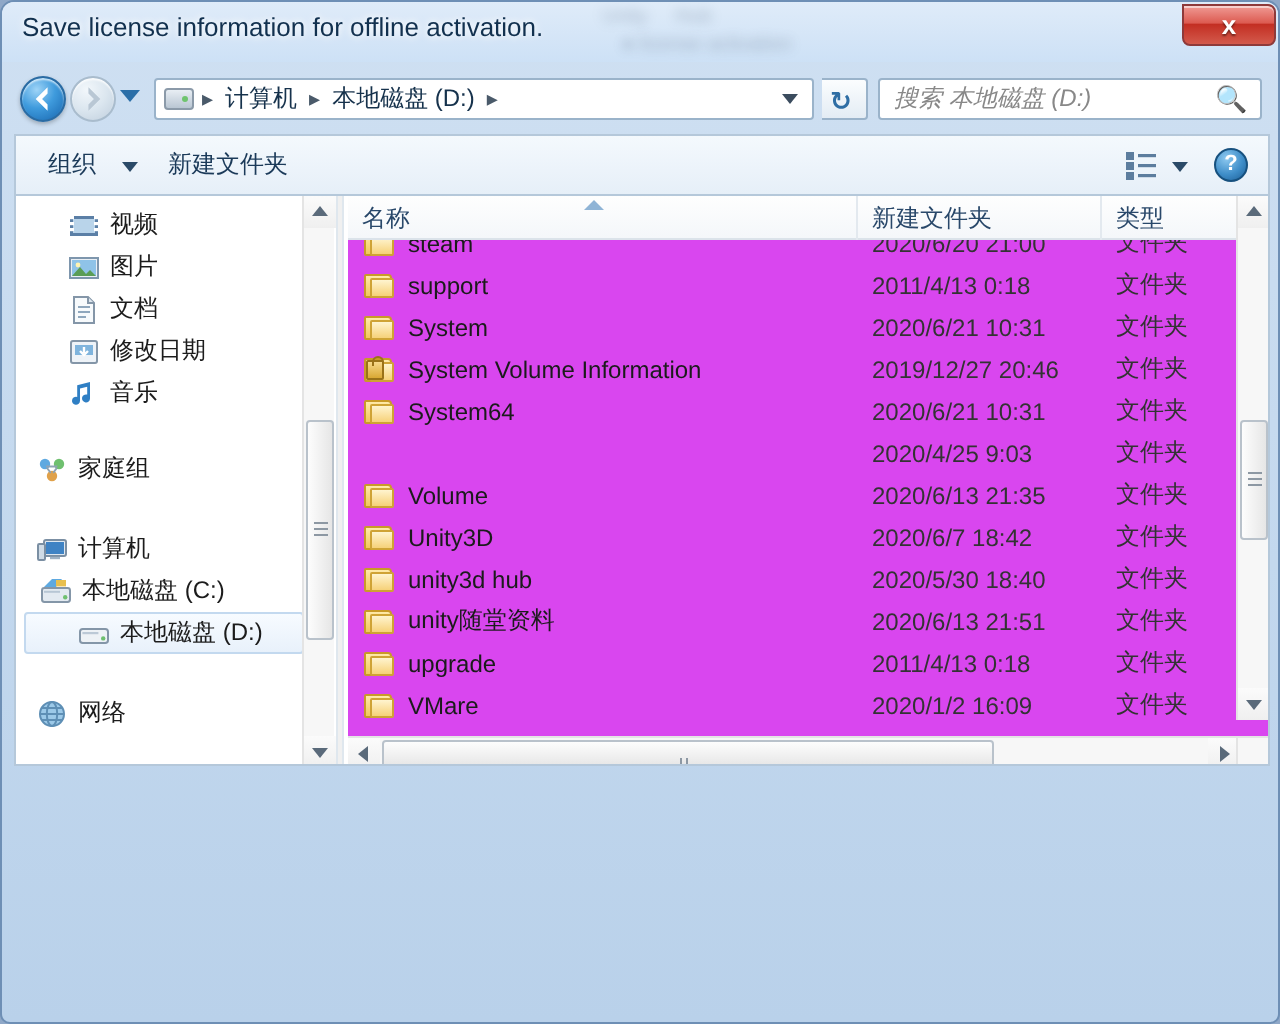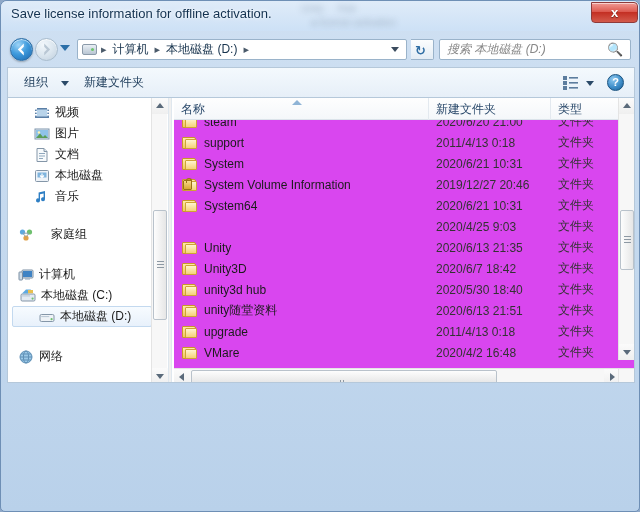--- a/index.html
+++ b/index.html
@@ -571,29 +571,29 @@
                 <rect x="5" y="11" width="4" height="1" fill="#8fa7bd"></rect>
               </svg></span>
             <span class="nav-label">文档</span>
           </div>
           <div class="nav-item indent1" style="top: 67px;">
             <span class="nav-icon"><svg viewBox="0 0 16 16">
                 <rect x="1.5" y="2.5" width="13" height="11" rx="1" fill="#eef3f8" stroke="#8496a8"></rect>
                 <rect x="3.5" y="4.5" width="9" height="5" fill="#7fb4dd"></rect>
                 <path d="M8 5.5 v3 M6 7.5 L8 9.5 L10 7.5" stroke="#fff" stroke-width="1.2" fill="none"></path>
               </svg></span>
-            <span class="nav-label">本地磁盘</span>
+            <span class="nav-label">修改日期</span>
           </div>
           <div class="nav-item indent1" style="top: 88px;">
             <span class="nav-icon"><svg viewBox="0 0 16 16">
                 <path d="M11 2 v8.2 a2 2 0 1 1 -1.4 -1.9 V4.4 L6 5.3 v6.1 a2 2 0 1 1 -1.4 -1.9 V3.6 Z" fill="#2f7fc4"></path>
               </svg></span>
             <span class="nav-label">音乐</span>
           </div>
-          <div class="nav-item indent0" style="top: 126px; gap: 12px;">
+          <div class="nav-item indent0" style="top: 126px;">
             <span class="nav-icon"><svg viewBox="0 0 16 16">
                 <circle cx="4.5" cy="5" r="2.6" fill="#5ea9e0"></circle>
                 <circle cx="11.5" cy="5" r="2.6" fill="#6fc06f"></circle>
                 <circle cx="8" cy="11" r="2.6" fill="#e0a14a"></circle>
                 <path d="M5 6.2 L10.7 6.2 M5.5 7 L7.4 9.4 M10.4 7 L8.6 9.4" stroke="#8fa3b4" stroke-width="1" fill="none"></path>
               </svg></span>
             <span class="nav-label">家庭组</span>
           </div>
           <div class="nav-item indent0" style="top: 166px;">
             <span class="nav-icon"><svg viewBox="0 0 16 16">
@@ -718,21 +718,21 @@
             <div class="row">
               <div class="cell-date">2020/4/25 9:03</div>
               <div class="cell-type">文件夹</div>
             </div>
             <div class="row">
               <div class="cell-name">
                 <span class="folder-icon">
                   <span class="back"></span>
                   <span class="front"></span>
                 </span>
-                <span>Unity</span>
+                <span>Volume</span>
               </div>
               <div class="cell-date">2020/6/13 21:35</div>
               <div class="cell-type">文件夹</div>
             </div>
             <div class="row">
               <div class="cell-name">
                 <span class="folder-icon">
                   <span class="back"></span>
                   <span class="front"></span>
                 </span>
@@ -775,21 +775,21 @@
               <div class="cell-type">文件夹</div>
             </div>
             <div class="row">
               <div class="cell-name">
                 <span class="folder-icon">
                   <span class="back"></span>
                   <span class="front"></span>
                 </span>
                 <span>VMare</span>
               </div>
-              <div class="cell-date">2020/4/2 16:48</div>
+              <div class="cell-date">2020/1/2 16:09</div>
               <div class="cell-type">文件夹</div>
             </div>
           </div>
       </div>
 
       <div id="list-vscroll">
         <div class="sb-arrow up">
             <i></i>
           </div>
         <div id="list-vthumb">

